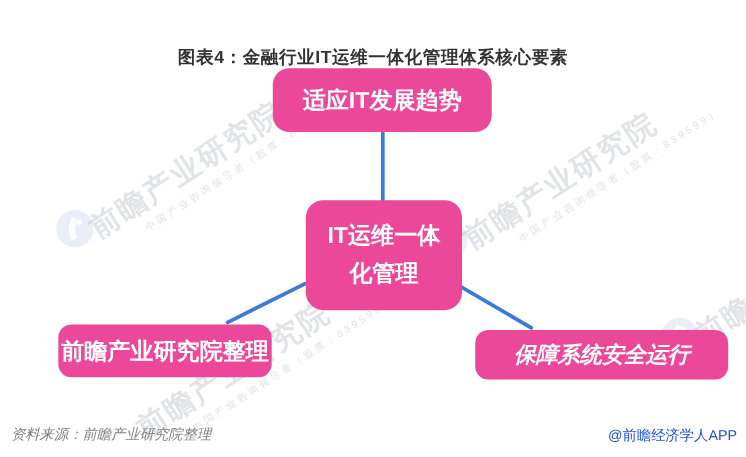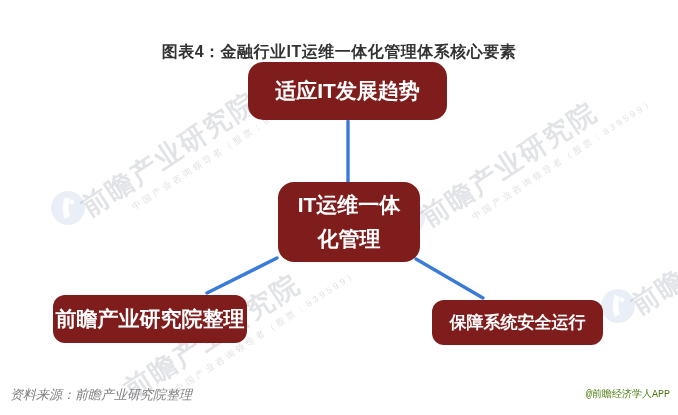--- a/index.html
+++ b/index.html
@@ -64,73 +64,73 @@
   
   .connector-svg {
     position: absolute;
     left: 0; top: 0;
     z-index: 1;
   }
 
   
   .node {
     position: absolute;
-    background: #7f1d1d;
+    background: #ec4899;
     color: #ffffff;
     font-weight: bold;
     display: flex;
     align-items: center;
     justify-content: center;
     text-align: center;
     z-index: 2;
   }
   .node-top {
     left: 248px; top: 62px;
     width: 199px; height: 58px;
     border-radius: 15px;
     font-size: 21px;
   }
   .node-center {
     left: 278px; top: 182px;
-    width: 142px; height: 80px;
+    width: 142px; height: 100px;
     border-radius: 16px;
     font-size: 21px;
     line-height: 1.6;
     white-space: pre-line;
   }
   .node-bottom-left {
     left: 53px; top: 295px;
     width: 194px; height: 48px;
     border-radius: 12px;
     font-size: 21px;
   }
   .node-bottom-right {
     left: 432px; top: 300px;
-    width: 171px; height: 45px;
+    width: 230px; height: 45px;
     border-radius: 12px;
-    font-size: 17px;
+    font-size: 20px;
+    font-style: italic;
   }
 
   
   .source-note {
     position: absolute;
     left: 10px; top: 386px;
     font-size: 13px;
     font-style: italic;
     color: #7f7f7f;
     z-index: 3;
     font-family: Liberation Mono, monospace;
   }
   .app-credit {
     position: absolute;
     right: 8px; top: 387px;
-    font-size: 10px;
-    color: #4d7c0f;
+    font-size: 13px;
+    color: #1d4ed8;
     z-index: 3;
-    font-family: Liberation Mono, monospace;
   }
 </style>
 </head>
 <body>
 
 <div class="page">
 
   <div class="watermark" style="left:68px; top:208px;">
     <svg class="wm-circle" viewBox="0 0 34 34" width="34" height="34">
       <circle cx="17" cy="17" r="17" fill="#dfe7f2" opacity="0.65"></circle>

